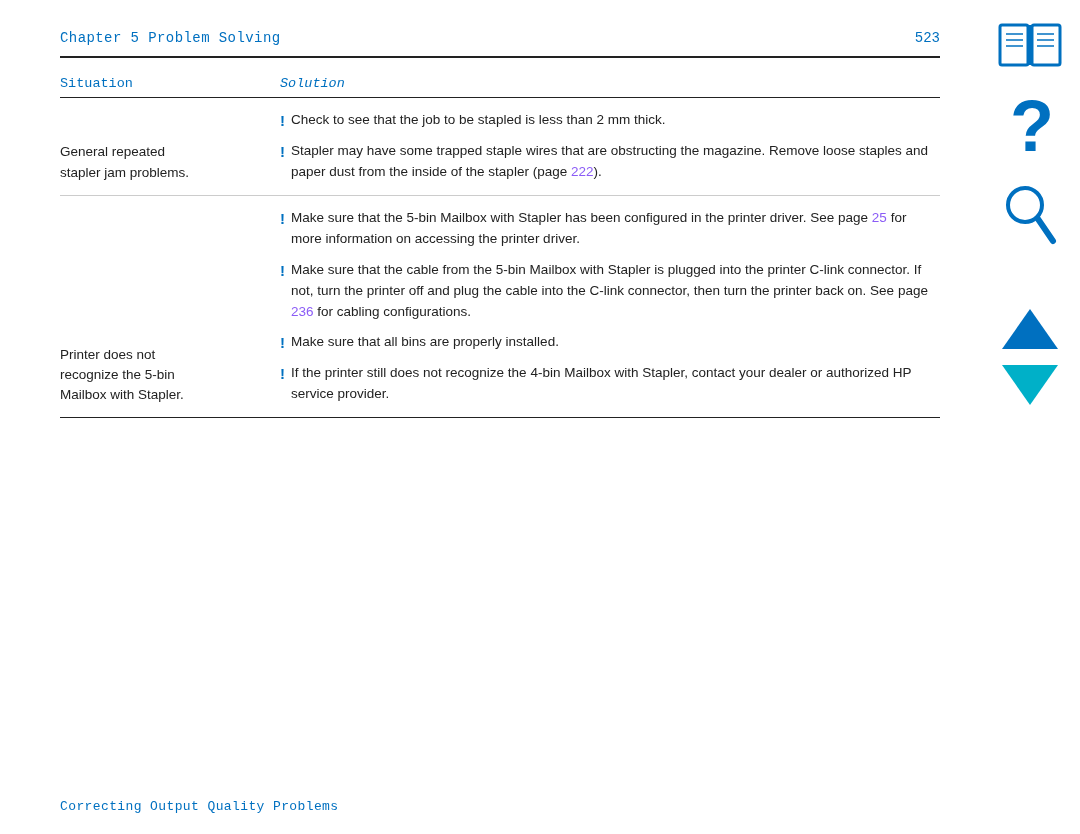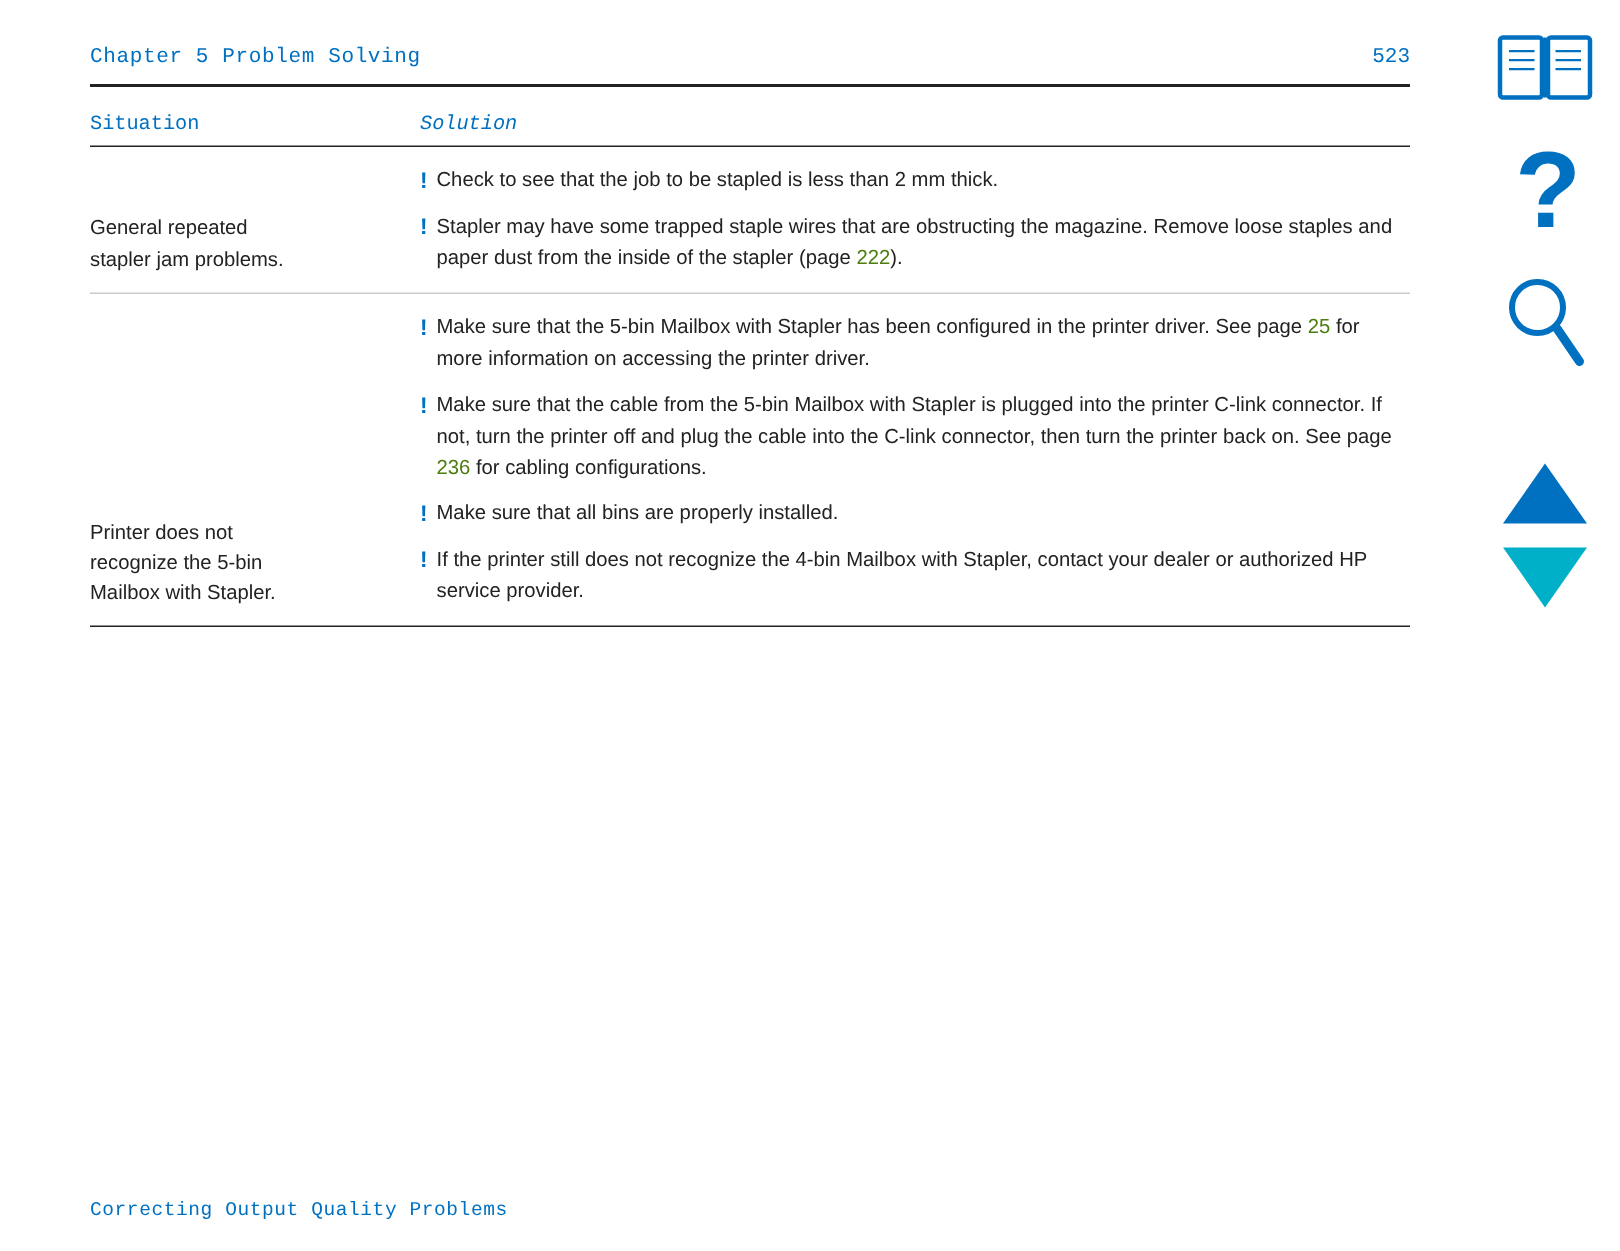--- a/index.html
+++ b/index.html
@@ -121,21 +121,21 @@
       font-size: 15px;
       line-height: 1.4;
     }
 
     .bullet-text {
       flex: 1;
       line-height: 1.55;
     }
 
     .link-text {
-      color: #4d7c0f;
+      color: #8b5cf6;
       text-decoration: none;
     }
 
     .footer-link {
       position: absolute;
       bottom: 20px;
       left: 60px;
       color: #0070c0;
       font-family: 'Courier New', monospace;
       font-size: 13px;

